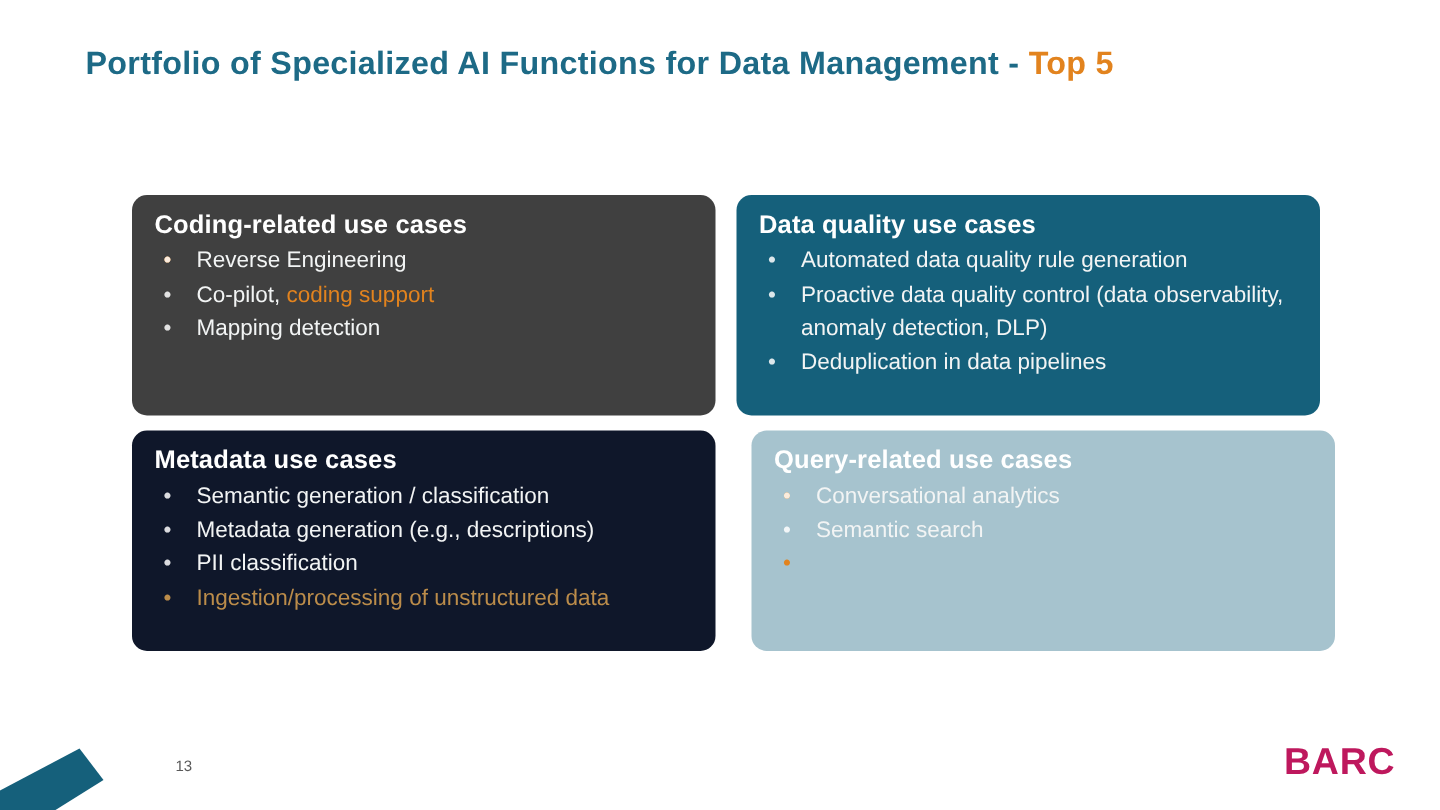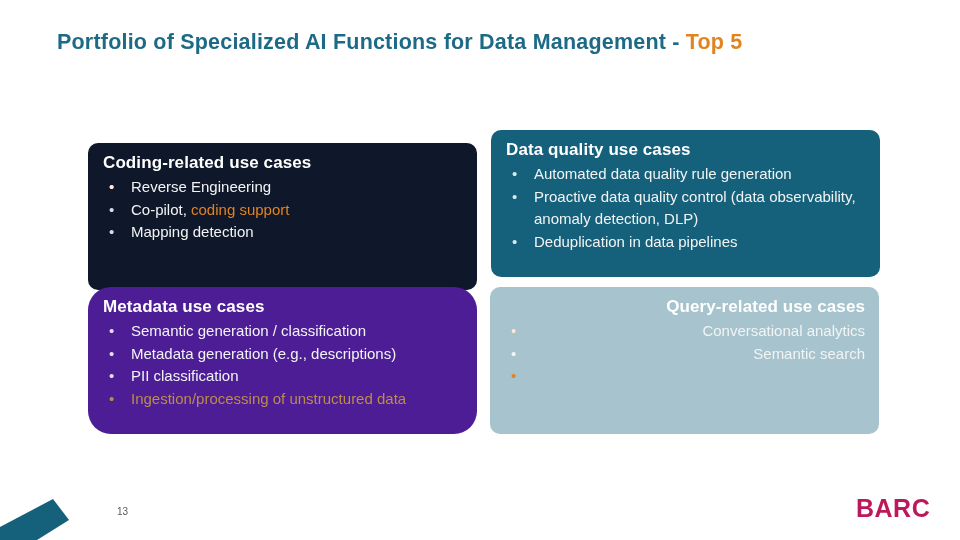--- a/index.html
+++ b/index.html
@@ -24,24 +24,24 @@
   .title .highlight { color: #e2831e; }
 
   .box {
     position: absolute;
     width: 389px;
     height: 147px;
     border-radius: 10px;
     box-sizing: border-box;
     padding: 9px 14px 6px 14px;
   }
-  .box-coding   { left: 88px;  top: 143px; background: #0f172a; }
+  .box-coding   { left: 88px;  top: 130px; background: #404040; }
   .box-quality  { left: 491px; top: 130px; background: #15607b; }
-  .box-metadata { left: 88px;  top: 287px; background: #4c1d95; border-radius: 23px; }
-  .box-query    { left: 490px; top: 287px; background: #a6c3ce; text-align: right; }
+  .box-metadata { left: 88px;  top: 287px; background: #0f172a; }
+  .box-query    { left: 501px; top: 287px; background: #a6c3ce; }
 
   .box h2 {
     margin: 1px 0 3px 1px;
     font-size: 17px;
     font-weight: bold;
     color: #ffffff;
     letter-spacing: 0.1px;
   }
   .box ul { list-style: none; margin: 0; padding: 0; }
   .box li {

